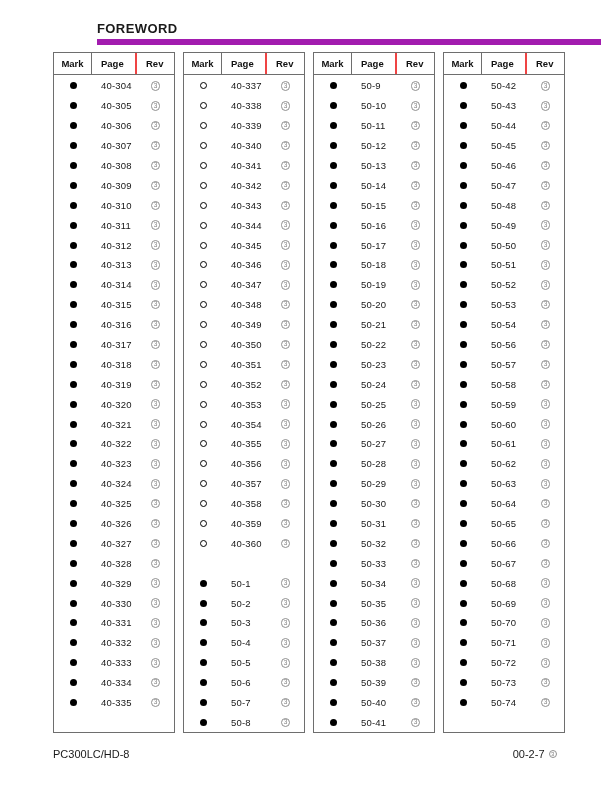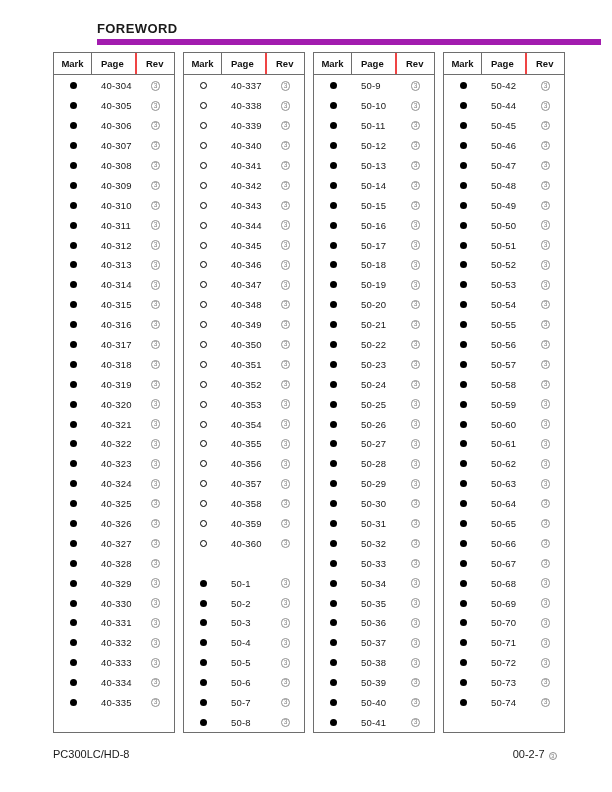--- a/index.html
+++ b/index.html
@@ -85,21 +85,21 @@
     position: absolute;
     left: 53px; top: 748px;
     width: 504px;
     display: flex;
     justify-content: space-between;
     align-items: center;
     font-size: 11px;
     color: #1a1a1a;
     gap: 36px;
   }
-  .footer-right { display: inline-flex; align-items: flex-end; gap: 4px; }
+  .footer-right { display: inline-flex; align-items: center; gap: 4px; }
   .rev-badge.small { width: 8.5px; height: 8.5px; font-size: 6px; }
 </style>
 </head>
 <body>
 
 <div class="title-block">
   <h1>FOREWORD</h1>
 </div>
 
 <div class="tables-row">
@@ -1117,20 +1117,29 @@
   <div class="trow">
     <div class="td-mark">
             <span class="circle filled"></span>
           </div>
     <div class="td-page">50-42</div>
     <div class="td-rev">
             <span class="rev-badge">3</span>
           </div>
   </div>
 
+  <div class="trow">
+    <div class="td-mark">
+            <span class="circle filled"></span>
+          </div>
+    <div class="td-page">50-43</div>
+    <div class="td-rev">
+            <span class="rev-badge">3</span>
+          </div>
+  </div>
 
   <div class="trow">
     <div class="td-mark">
             <span class="circle filled"></span>
           </div>
     <div class="td-page">50-44</div>
     <div class="td-rev">
             <span class="rev-badge">3</span>
           </div>
   </div>
@@ -1228,29 +1237,20 @@
   <div class="trow">
     <div class="td-mark">
             <span class="circle filled"></span>
           </div>
     <div class="td-page">50-54</div>
     <div class="td-rev">
             <span class="rev-badge">3</span>
           </div>
   </div>
 
-  <div class="trow">
-    <div class="td-mark">
-            <span class="circle filled"></span>
-          </div>
-    <div class="td-page">50-55</div>
-    <div class="td-rev">
-            <span class="rev-badge">3</span>
-          </div>
-  </div>
 
   <div class="trow">
     <div class="td-mark">
             <span class="circle filled"></span>
           </div>
     <div class="td-page">50-56</div>
     <div class="td-rev">
             <span class="rev-badge">3</span>
           </div>
   </div>

